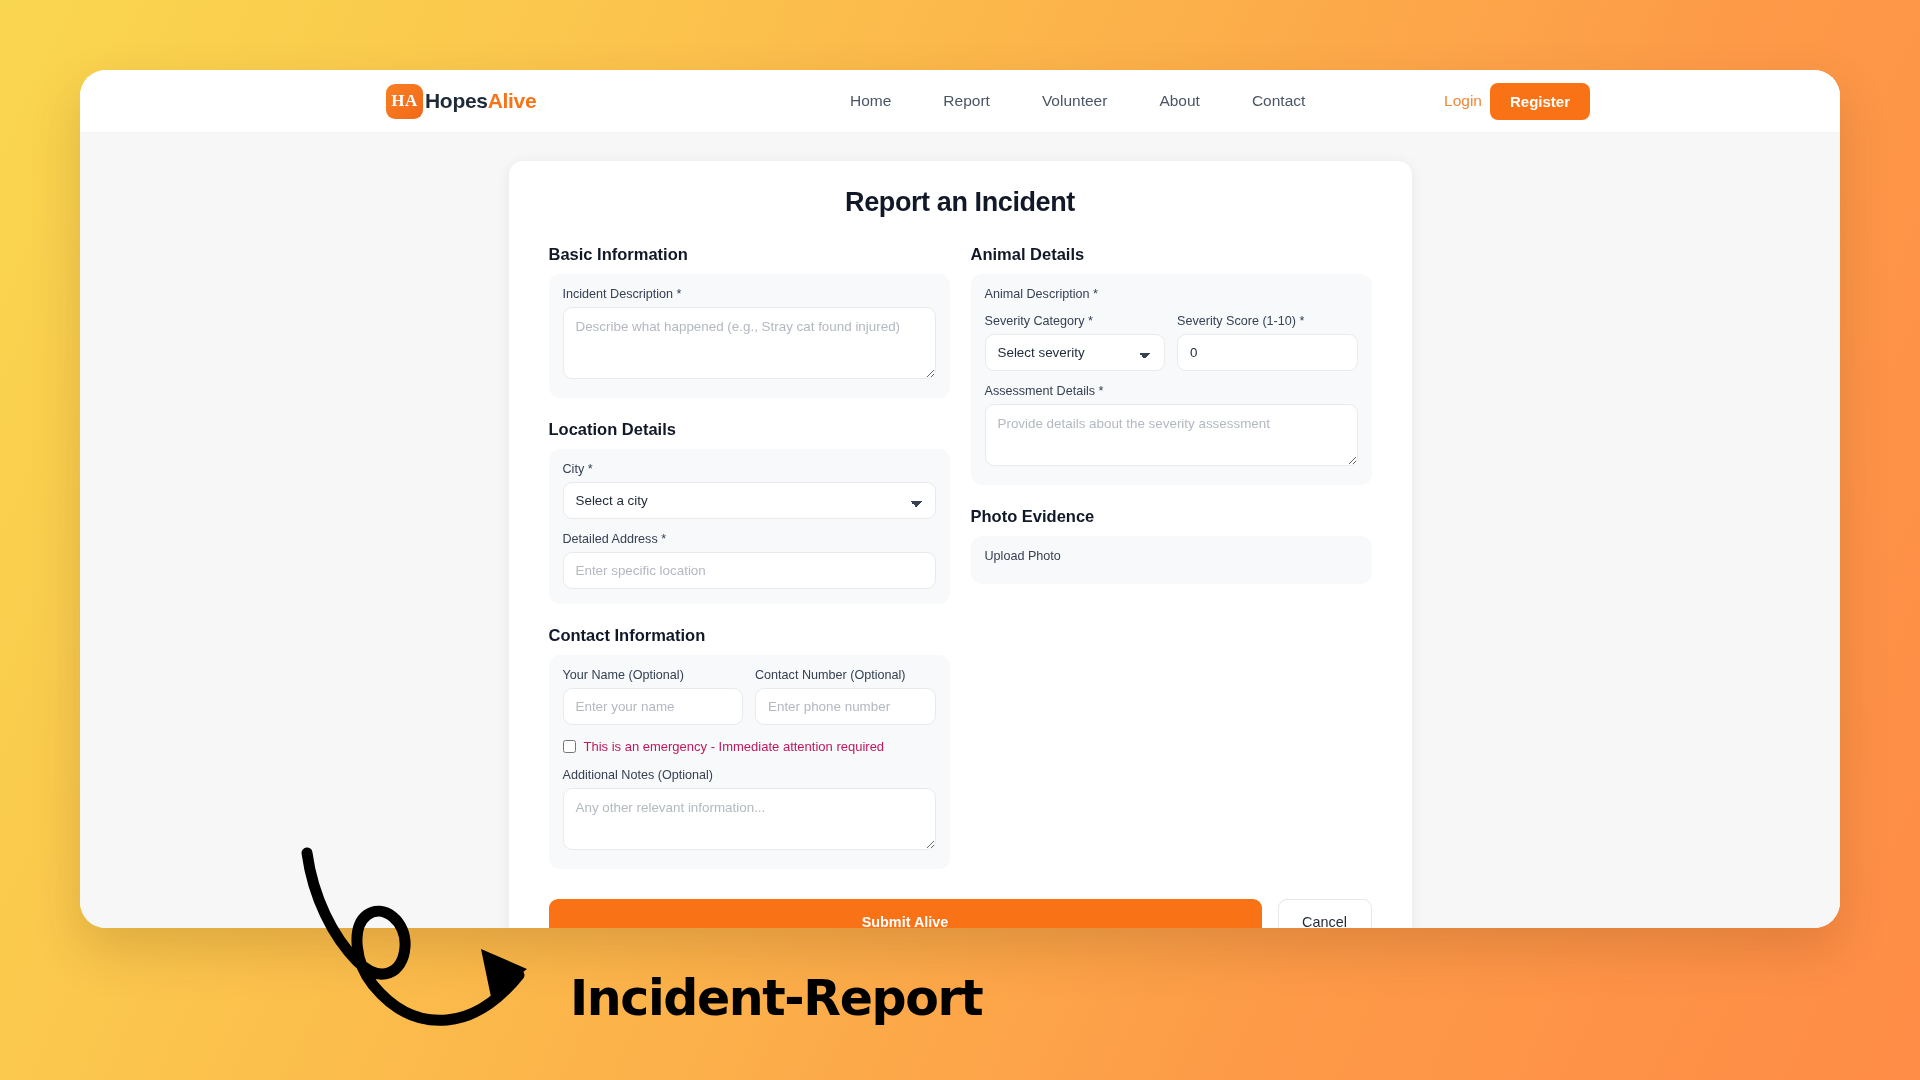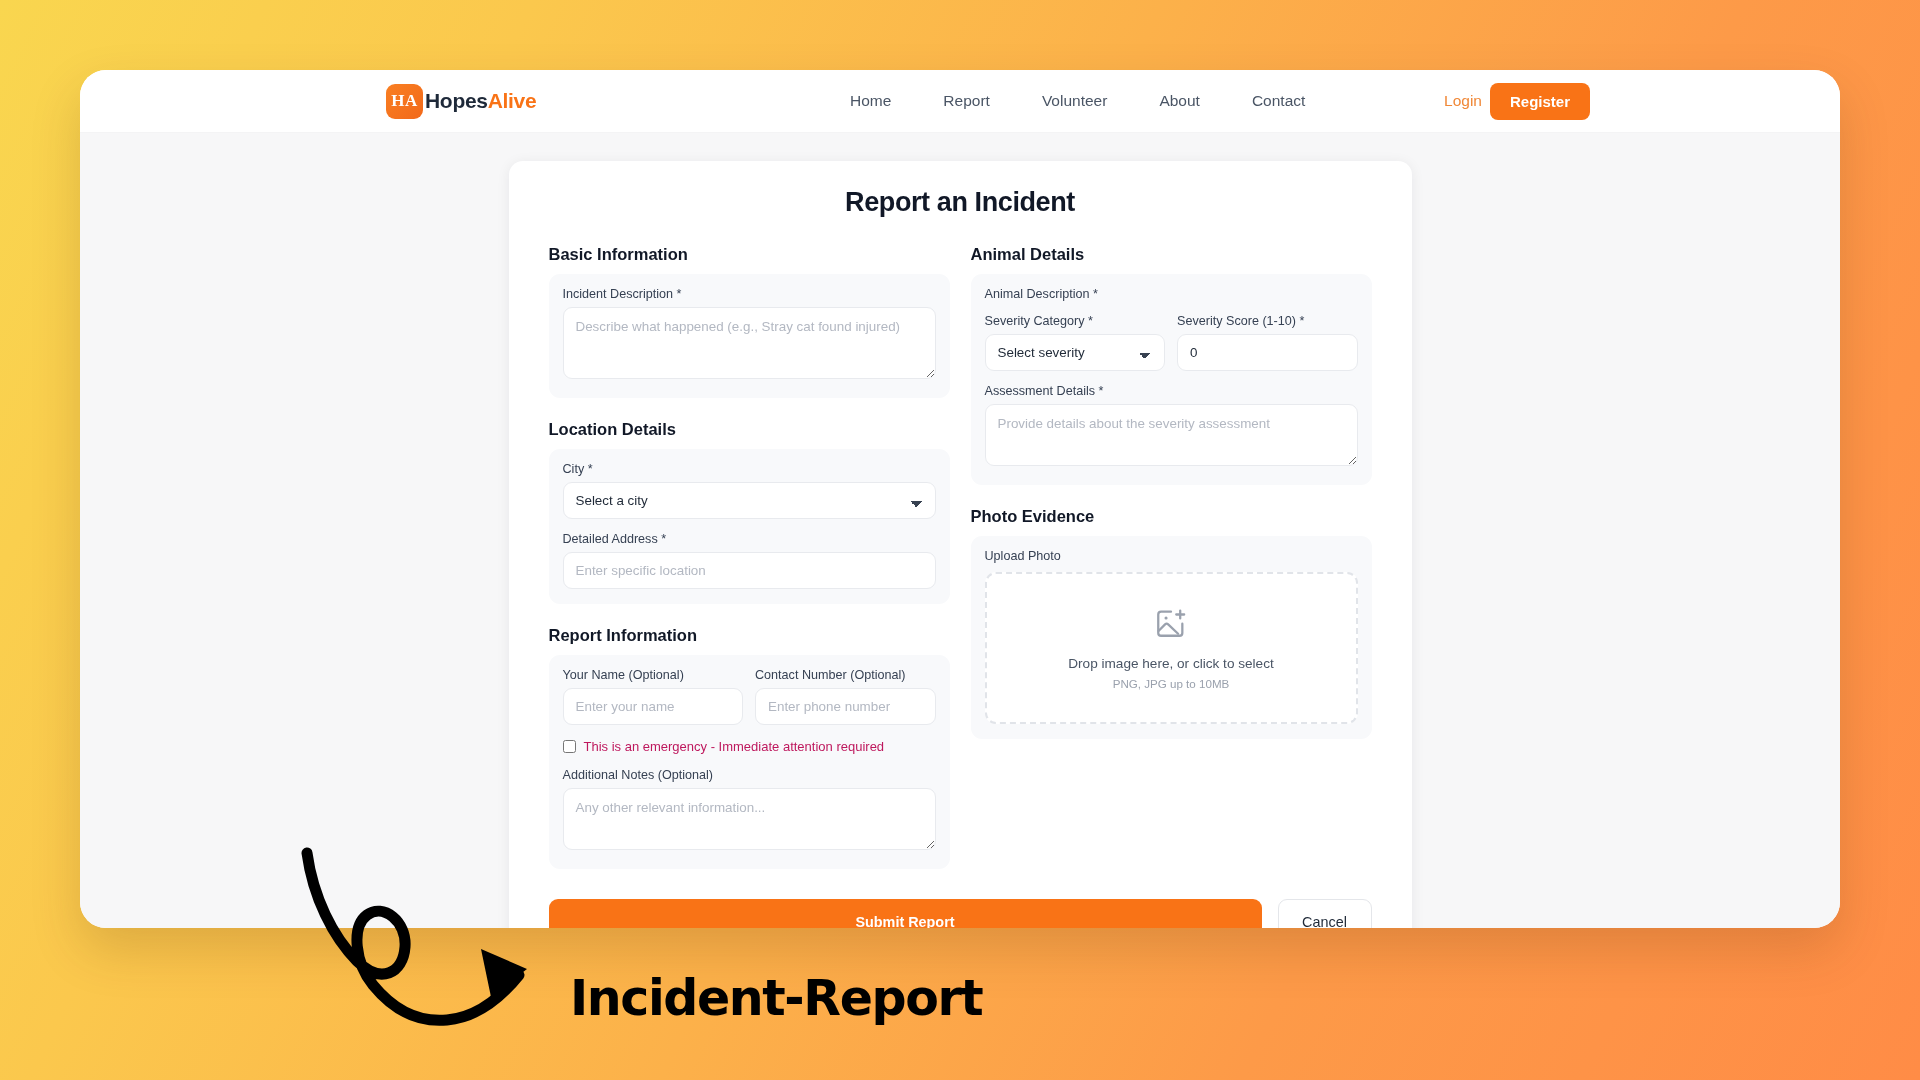--- a/index.html
+++ b/index.html
@@ -353,21 +353,21 @@
           <div class="panel">
             <label class="field-label">City *</label>
             <select class="sel">
               <option>Select a city</option>
             </select>
 
             <label class="field-label gap-t" style="display:block;">Detailed Address *</label>
             <input class="txt" type="text" placeholder="Enter specific location" style="">
           </div>
 
-          <div class="section-head spaced">Report Information</div>
+          <div class="section-head spaced">Contact Information</div>
           <div class="panel">
             <div class="row2">
               <div>
                 <label class="field-label">Your Name (Optional)</label>
                 <input class="txt" type="text" placeholder="Enter your name" style="">
               </div>
               <div>
                 <label class="field-label">Contact Number (Optional)</label>
                 <input class="txt" type="text" placeholder="Enter phone number" style="">
               </div>
@@ -403,38 +403,26 @@
             </div>
 
             <label class="field-label gap-t" style="display:block;">Assessment Details *</label>
             <textarea class="ta h-xs" placeholder="Provide details about the severity assessment" style=""></textarea>
           </div>
 
           <div class="section-head spaced">Photo Evidence</div>
           <div class="panel">
             <label class="field-label">Upload Photo</label>
 
-            <div class="dropzone">
-              <span class="dz-icon">
-                <svg width="34" height="34" viewBox="0 0 24 24" fill="none" stroke="#9aa1ad" stroke-width="1.6" stroke-linecap="round" stroke-linejoin="round">
-                  <path d="M20 12.5V19a2 2 0 0 1-2 2H5a2 2 0 0 1-2-2V6a2 2 0 0 1 2-2h7"></path>
-                  <circle cx="8.5" cy="8.5" r="1.1" fill="#9aa1ad" stroke="none"></circle>
-                  <path d="M3.2 17.6l4.6-4.6a1.6 1.6 0 0 1 2.2 0L17 19.6"></path>
-                  <path d="M18.5 3.2v5.6M15.7 6h5.6"></path>
-                </svg>
-              </span>
-              <div class="dz-main">Drop image here, or click to select</div>
-              <div class="dz-sub">PNG, JPG up to 10MB</div>
-            </div>
           </div>
         </div>
       </div>
 
       <div class="actions">
-        <button class="submit-btn">Submit Report</button>
+        <button class="submit-btn">Submit Alive</button>
         <button class="cancel-btn">Cancel</button>
       </div>
 
     </div>
   </div>
 </div>
 
 <div class="annotation">
   <svg width="300" height="220" viewBox="0 0 300 220" fill="none">
     <path d="M12 8 C 18 52, 38 92, 62 116 C 86 140, 108 128, 110 102

